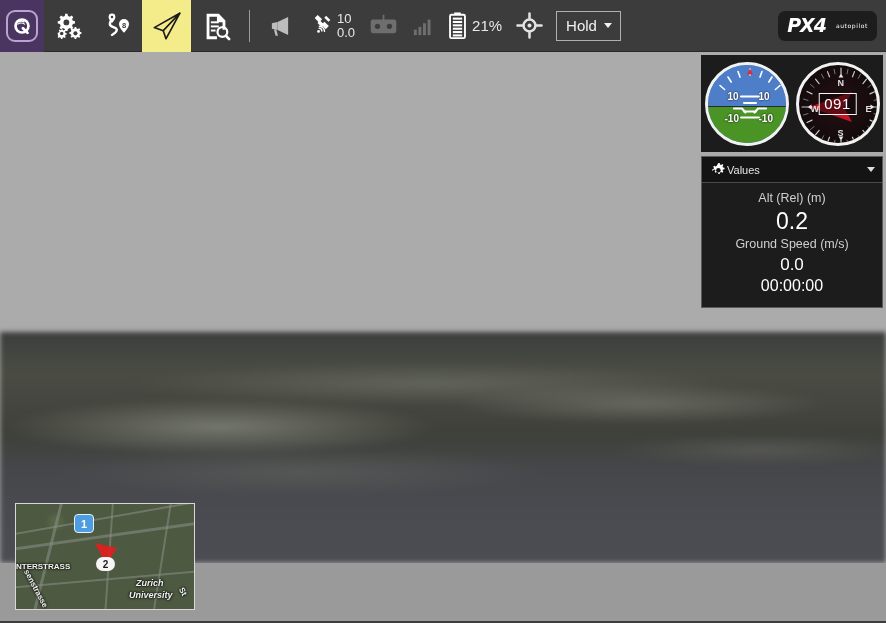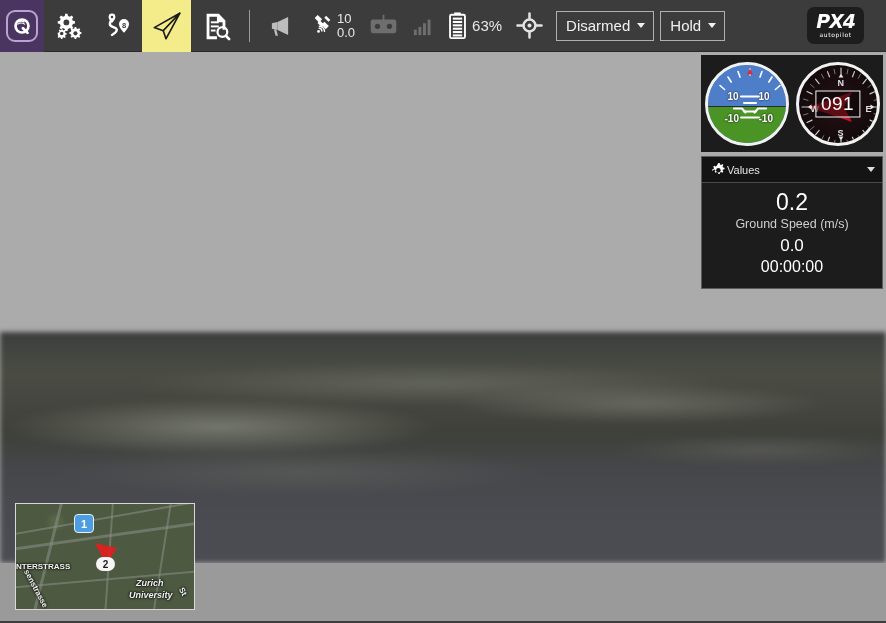--- a/index.html
+++ b/index.html
@@ -66,25 +66,25 @@
     background: transparent;
   }
   .dd .caret {
     margin-left: 7px; width: 0; height: 0;
     border-left: 4px solid transparent;
     border-right: 4px solid transparent;
     border-top: 5px solid #f0f0f0;
   }
   .spacer { flex: 1 1 auto; }
   .px4-logo {
-    margin-right: 22px; flex: 0 0 auto;
+    margin-right: 9px; flex: 0 0 auto;
     background: #1d1d1d; border-radius: 7px;
     padding: 5px 9px 6px;
-    display: flex; flex-direction: column; align-items: center;
-    line-height: 1; cursor: pointer;
+    display: flex; flex-direction: row; align-items: center;
+    line-height: 1; cursor: pointer; gap: 10px;
   }
   .px4-main {
     color: #fff; font-size: 19px; font-weight: bold;
     font-style: italic; letter-spacing: -1px;
     font-family: "DejaVu Sans", sans-serif;
   }
   .px4-sub {
     color: #fff; font-size: 6px; letter-spacing: 0.6px;
     margin-top: 1px; font-family: "DejaVu Sans", sans-serif;
   }
@@ -166,21 +166,21 @@
   }
   .cmp-card {
     position: absolute; color: #e0e0e0;
     font-size: 9px; font-weight: bold;
   }
   .hdg-box {
     position: absolute; left: 50%; top: 50%;
     transform: translate(-50%, -50%);
     border: 1px solid #f5f5f5;
     padding: 1px 5px 2px;
-    color: #ffffff; font-size: 19px;
+    color: #ffffff; font-size: 15px;
     background: rgba(12,6,8,.55);
     letter-spacing: 0.5px;
   }
 
   
   .values-panel {
     width: 182px;
     margin-top: 4px;
     background: #1c1c1c;
     border: 1px solid #5a5a5a;
@@ -364,35 +364,31 @@
       <svg width="19" height="28" viewBox="0 0 20 30">
         <rect x="6.5" y="0.5" width="7" height="2.5" fill="#ffffff"></rect>
         <rect x="2" y="3" width="16" height="25" rx="1.5" fill="none" stroke="#ffffff" stroke-width="2"></rect>
         <rect x="5" y="6" width="10" height="2.2" fill="#ffffff"></rect>
         <rect x="5" y="9.6" width="10" height="2.2" fill="#ffffff"></rect>
         <rect x="5" y="13.2" width="10" height="2.2" fill="#ffffff"></rect>
         <rect x="5" y="16.8" width="10" height="2.2" fill="#ffffff"></rect>
         <rect x="5" y="20.4" width="10" height="2.2" fill="#ffffff"></rect>
         <rect x="5" y="24" width="10" height="2.2" fill="#ffffff"></rect>
       </svg>
-      <span class="ind-txt">63%</span>
+      <span class="ind-txt">21%</span>
     </div>
 
     <div class="ind">
       <svg width="27" height="27" viewBox="0 0 28 28">
         <circle cx="14" cy="14" r="6.2" fill="none" stroke="#e4e4e4" stroke-width="2.6"></circle>
         <circle cx="14" cy="14" r="2.1" fill="#e4e4e4"></circle>
         <path d="M14 1.5 v5 M14 21.5 v5 M1.5 14 h5 M21.5 14 h5" stroke="#e4e4e4" stroke-width="2.6" stroke-linecap="round"></path>
       </svg>
     </div>
 
-    <div class="dd">
-      <span>Disarmed</span>
-      <span class="caret"></span>
-    </div>
 
     <div class="dd">
       <span>Hold</span>
       <span class="caret"></span>
     </div>
 
     <div class="spacer"></div>
 
     <div class="px4-logo">
       <span class="px4-main">PX4</span>
@@ -531,20 +527,21 @@
         <div class="values-head">
           <svg width="18" height="18" viewBox="0 0 24 24">
             <path d="M12 1.8 l1.9 0 .42 2.05 1.6.66 1.74-1.15 1.35 1.35-1.15 1.74.66 1.6 2.05.42 0 1.9-2.05.42-.66 1.6 1.15 1.74-1.35 1.35-1.74-1.15-1.6.66-.42 2.05-1.9 0-.42-2.05-1.6-.66-1.74 1.15-1.35-1.35 1.15-1.74-.66-1.6L3.3 12.7l0-1.9 2.05-.42.66-1.6L4.86 7.04 6.21 5.69l1.74 1.15 1.6-.66z" fill="#ffffff" transform="translate(0.9,0.9) scale(0.96)"></path>
             <circle cx="12.5" cy="12.4" r="3" fill="#141414"></circle>
           </svg>
           <span class="values-title">Values</span>
           <span class="caret" style="border-left:4px solid transparent;border-right:4px solid transparent;border-top:5px solid #dcdcdc;"></span>
         </div>
         <div class="values-body">
           <div class="v-row">
+            <div class="v-label">Alt (Rel) (m)</div>
             <div class="v-big">0.2</div>
           </div>
           <div class="v-row">
             <div class="v-label">Ground Speed (m/s)</div>
             <div class="v-mid">0.0</div>
           </div>
           <div class="v-row">
             <div class="v-small">00:00:00</div>
           </div>
         </div>

